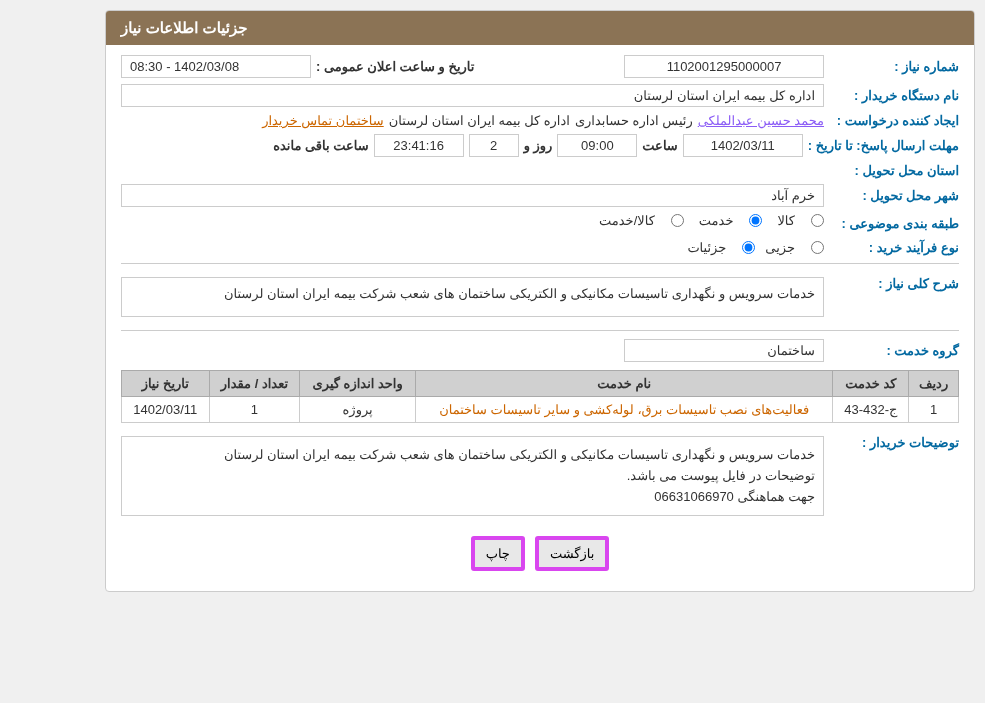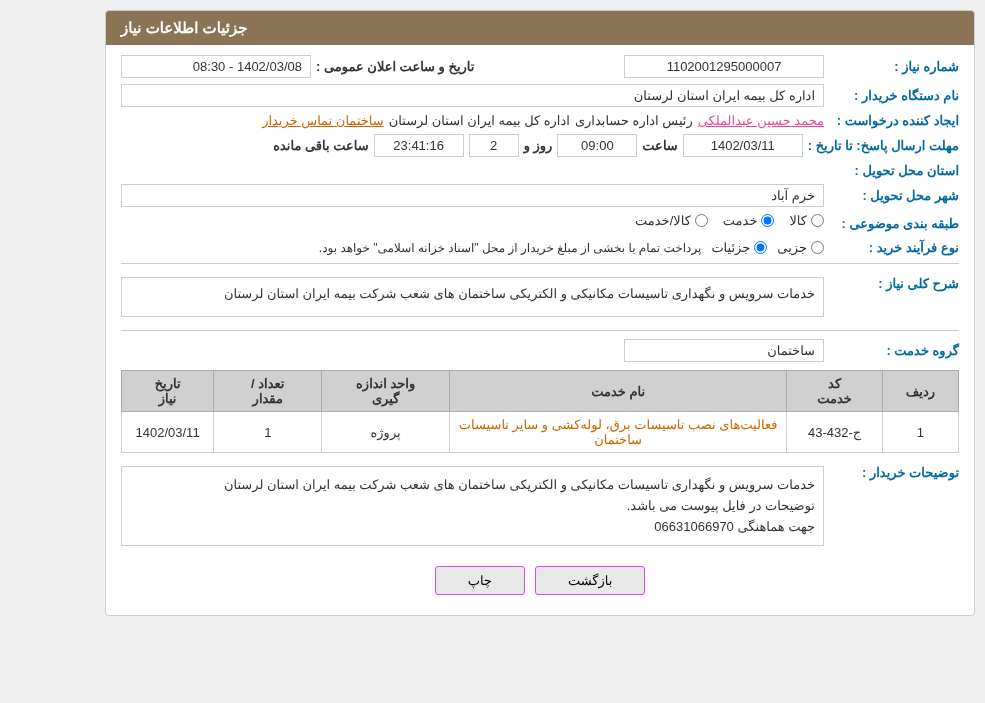--- a/index.html
+++ b/index.html
@@ -54,21 +54,21 @@
       min-height: 22px;
       flex: 1;
       text-align: right;
     }
     .inline-label {
       white-space: nowrap;
       font-weight: bold;
       color: #333;
     }
     .link-blue {
-      color: #ec4899;
+      color: #8b5cf6;
       text-decoration: underline;
       cursor: pointer;
     }
     .link-orange {
       color: #cc6600;
       text-decoration: underline;
       cursor: pointer;
     }
     .divider {
       border-top: 1px solid #ccc;
@@ -76,21 +76,21 @@
     }
     .radio-row {
       display: flex;
       align-items: center;
       gap: 15px;
       margin-bottom: 6px;
     }
     .radio-item {
       display: flex;
       align-items: center;
-      gap: 4px;
+      gap: 16px;
     }
     .radio-item input[type="radio"] {
       margin: 0;
     }
     .description-box {
       border: 1px solid #ccc;
       padding: 8px;
       background: #fff;
       margin: 5px 0;
       min-height: 40px;
@@ -103,21 +103,21 @@
       margin: 10px 0 6px 0;
     }
     .service-table {
       width: 100%;
       border-collapse: collapse;
       margin: 8px 0;
     }
     .service-table th {
       background: #d0d0d0;
       border: 1px solid #aaa;
-      padding: 5px 23px;
+      padding: 5px 8px;
       text-align: center;
       font-weight: bold;
     }
     .service-table td {
       border: 1px solid #ccc;
       padding: 5px 8px;
       text-align: center;
     }
     .service-table td.service-name {
       color: #cc6600;
@@ -132,22 +132,22 @@
       min-height: 60px;
       line-height: 1.6;
     }
     .buttons-row {
       display: flex;
       justify-content: center;
       gap: 10px;
       margin: 15px 0 10px 0;
     }
     .btn {
-      padding: 6px 32px;
-      border: 1px solid #d946ef;
+      padding: 6px 11px;
+      border: 4px solid #d946ef;
       background: #e8e8e8;
       cursor: pointer;
       font-size: 13px;
       font-family: Tahoma, Arial, sans-serif;
       border-radius: 3px;
     }
   </style>
 </head>
 <body>
 
@@ -158,21 +158,21 @@
       <span>جزئیات اطلاعات نیاز</span>
     </div>
 
     <div class="content">
 
       <div class="info-row">
         <span class="label">شماره نیاز :</span>
         <div class="value-box" style="flex:0 0 200px; text-align:center;">1102001295000007</div>
         <div style="flex:1;"></div>
         <span class="inline-label">تاریخ و ساعت اعلان عمومی :</span>
-        <div class="value-box" style="flex:0 0 190px; text-align:right;">1402/03/08 - 08:30</div>
+        <div class="value-box" style="flex:0 0 190px; text-align:left;">1402/03/08 - 08:30</div>
       </div>
 
       <div class="info-row">
         <span class="label">نام دستگاه خریدار :</span>
         <div class="value-box">اداره کل بیمه ایران استان لرستان</div>
       </div>
 
       <div class="info-row">
         <span class="label">ایجاد کننده درخواست :</span>
         <div style="display:flex; gap:5px; flex:1; align-items:center;">
@@ -225,21 +225,20 @@
         <span class="label">نوع فرآیند خرید :</span>
         <div style="display:flex; align-items:center; gap:10px; flex:1; flex-wrap:wrap;">
           <div class="radio-item">
             <input type="radio" name="process" style="">
             <span>جزیی</span>
           </div>
           <div class="radio-item">
             <input type="radio" name="process" checked="" style="">
             <span>جزئیات</span>
           </div>
-          <span style="color:#333; font-size:12px;">پرداخت تمام یا بخشی از مبلغ خریدار از محل "اسناد خزانه اسلامی" خواهد بود.</span>
         </div>
       </div>
 
       <div class="divider"></div>
 
       <div class="info-row" style="align-items:flex-start;">
         <span class="label" style="padding-top:4px;">شرح کلی نیاز :</span>
         <div class="description-box" style="flex:1;">خدمات سرویس و نگهداری تاسیسات مکانیکی و الکتریکی ساختمان های شعب شرکت بیمه ایران استان لرستان</div>
       </div>
 

